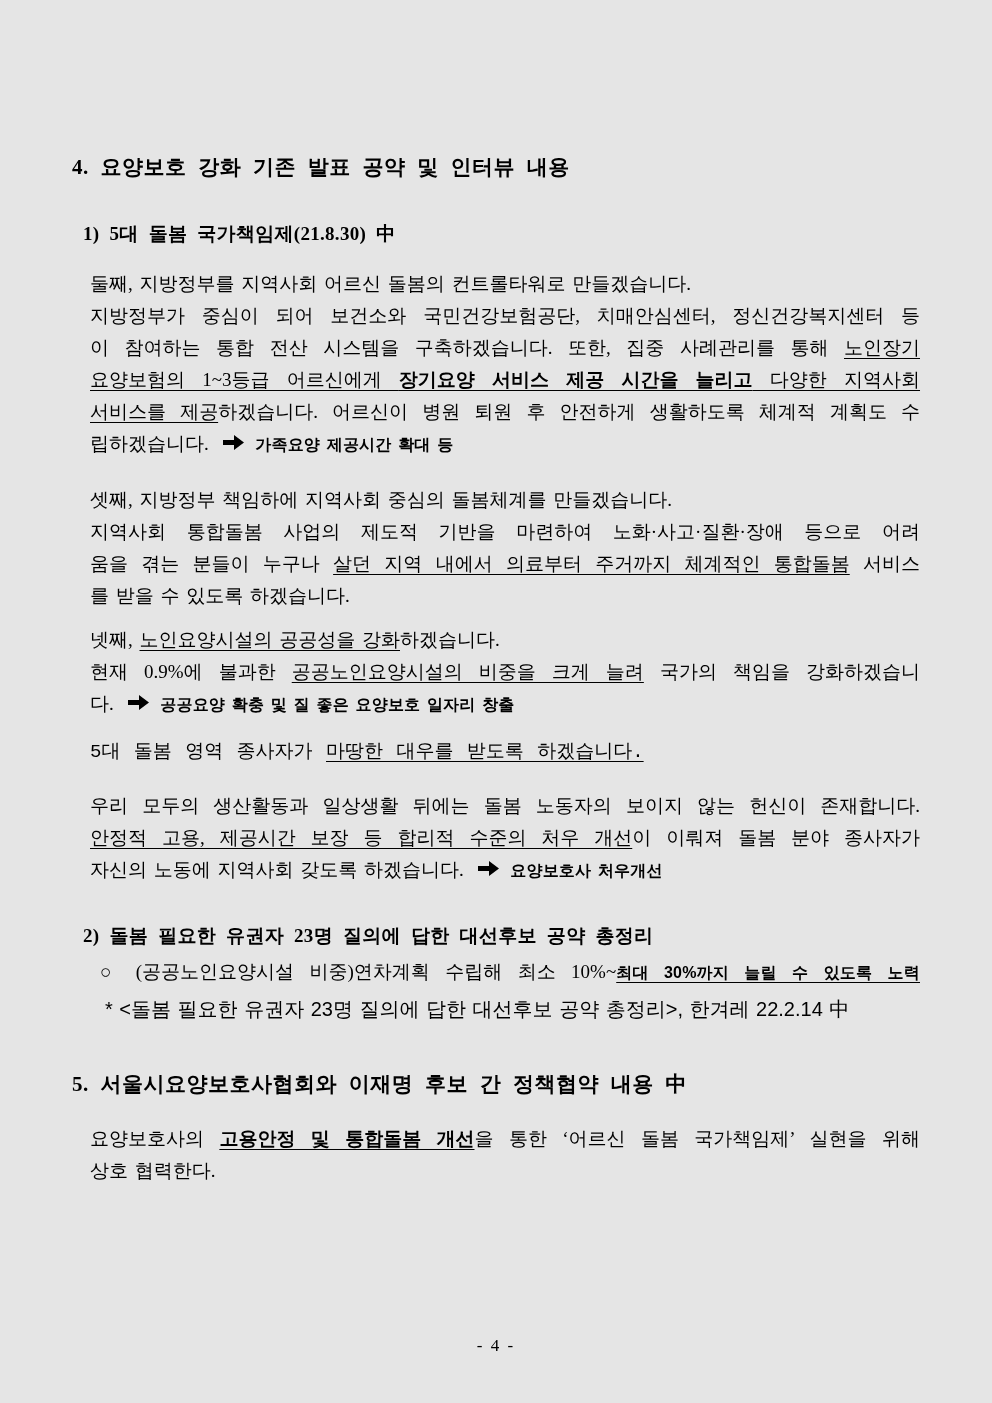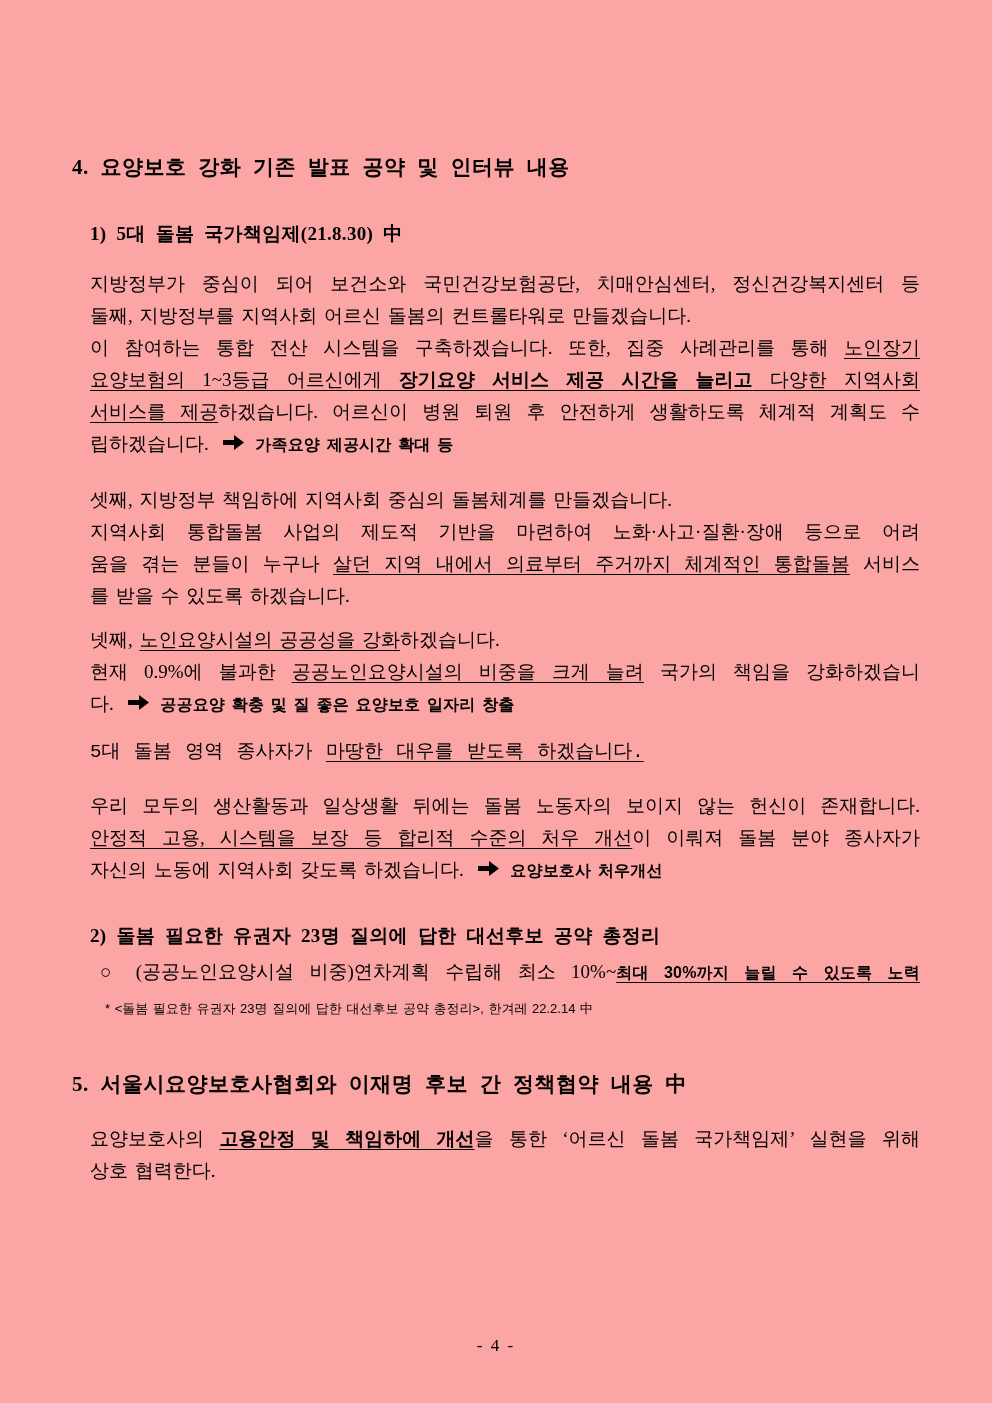--- a/index.html
+++ b/index.html
@@ -2,21 +2,21 @@
 <html><head>
 <meta charset="utf-8">
 <style>
   * { margin: 0; padding: 0; box-sizing: border-box; }
   html, body { background: #ffffff; }
   .page {
     position: relative;
     width: 992px;
     height: 1403px;
     margin: 0 auto;
-    background: #fca5a5;
+    background: #e5e5e5;
     color: #000000;
     font-family: "Liberation Serif", "DejaVu Serif", serif;
     overflow: hidden;
   }
   .content {
     position: absolute;
     top: 0; left: 0;
     width: 100%;
     padding: 150px 72px 0 72px;
   }
@@ -31,29 +31,29 @@
     letter-spacing: 0.5px;
     word-spacing: 6px;
     margin-left: 0;
   }
   .sub-heading {
     font-size: 19px;
     font-weight: bold;
     line-height: 32px;
     letter-spacing: 0.3px;
     word-spacing: 5px;
-    margin-left: 18px;
+    margin-left: 11px;
   }
   .body-para { margin-left: 18px; word-spacing: 2px; }
   .bullet-para { margin-left: 0; word-spacing: 2px; }
   .bullet-para .line { min-height: 34px; line-height: 34px; }
   .footnote {
     margin-left: 33px;
     font-family: "Liberation Sans", "DejaVu Sans", sans-serif;
-    font-size: 13px;
+    font-size: 20px;
     line-height: 26px;
     word-spacing: 1px;
   }
   .b { font-weight: bold; }
   .u { text-decoration: underline; text-underline-offset: 4px; text-decoration-thickness: 1px; }
   .sans {
     font-family: "Liberation Sans", "DejaVu Sans", sans-serif;
     font-size: 16px;
     letter-spacing: 0.2px;
   }
@@ -80,22 +80,22 @@
 <div class="page">
   <div class="content">
     <div>
         <div class="block main-heading" style="margin-top: 0px;">
           <div class="line"><span class="">4. 요양보호 강화 기존 발표 공약 및 인터뷰 내용</span></div>
         </div>
         <div class="block sub-heading" style="margin-top: 34px;">
           <div class="line"><span class="">1) 5대 돌봄 국가책임제(21.8.30) 中</span></div>
         </div>
         <div class="block body-para" style="margin-top: 18px;">
+          <div class="line"><span class="">둘째, 지방정부를 지역사회 어르신 돌봄의 컨트롤타워로 만들겠습니다.</span></div>
           <div class="line just"><span class="">지방정부가 중심이 되어 보건소와 국민건강보험공단, 치매안심센터, 정신건강복지센터 등</span></div>
-          <div class="line"><span class="">둘째, 지방정부를 지역사회 어르신 돌봄의 컨트롤타워로 만들겠습니다.</span></div>
           <div class="line just"><span class="">이 참여하는 통합 전산 시스템을 구축하겠습니다. 또한, 집중 사례관리를 통해 </span><span class=" u">노인장기</span></div>
           <div class="line just"><span class=" u">요양보험의 1~3등급 어르신에게 </span><span class=" b u">장기요양 서비스 제공 시간을 늘리고</span><span class=" u"> 다양한 지역사회</span></div>
           <div class="line just"><span class=" u">서비스를 제공</span><span class="">하겠습니다. 어르신이 병원 퇴원 후 안전하게 생활하도록 체계적 계획도 수</span></div>
           <div class="line"><span class="">립하겠습니다. </span><span class="arrow"><svg width="23" height="17" viewBox="0 0 23 17" xmlns="http://www.w3.org/2000/svg">
                 <path d="M1 6 H12 V1 L22 8.5 L12 16 V11 H1 Z" fill="#000"></path>
               </svg></span><span class=""> </span><span class=" b sans">가족요양 제공시간 확대 등</span></div>
         </div>
         <div class="block body-para" style="margin-top: 23px;">
           <div class="line"><span class="">셋째, 지방정부 책임하에 지역사회 중심의 돌봄체계를 만들겠습니다.</span></div>
           <div class="line just"><span class="">지역사회 통합돌봄 사업의 제도적 기반을 마련하여 노화·사고·질환·장애 등으로 어려</span></div>
@@ -107,37 +107,37 @@
           <div class="line just"><span class="">현재 0.9%에 불과한 </span><span class=" u">공공노인요양시설의 비중을 크게 늘려</span><span class=""> 국가의 책임을 강화하겠습니</span></div>
           <div class="line"><span class="">다. </span><span class="arrow"><svg width="23" height="17" viewBox="0 0 23 17" xmlns="http://www.w3.org/2000/svg">
                 <path d="M1 6 H12 V1 L22 8.5 L12 16 V11 H1 Z" fill="#000"></path>
               </svg></span><span class=""> </span><span class=" b sans">공공요양 확충 및 질 좋은 요양보호 일자리 창출</span></div>
         </div>
         <div class="block body-para" style="margin-top: 15px; font-family: Liberation Mono, monospace;">
           <div class="line"><span class="">5대 돌봄 영역 종사자가 </span><span class=" u">마땅한 대우를 받도록 하겠습니다.</span></div>
         </div>
         <div class="block body-para" style="margin-top: 22px;">
           <div class="line just"><span class="">우리 모두의 생산활동과 일상생활 뒤에는 돌봄 노동자의 보이지 않는 헌신이 존재합니다.</span></div>
-          <div class="line just"><span class=" u">안정적 고용, 시스템을 보장 등 합리적 수준의 처우 개선</span><span class="">이 이뤄져 돌봄 분야 종사자가</span></div>
+          <div class="line just"><span class=" u">안정적 고용, 제공시간 보장 등 합리적 수준의 처우 개선</span><span class="">이 이뤄져 돌봄 분야 종사자가</span></div>
           <div class="line"><span class="">자신의 노동에 지역사회 갖도록 하겠습니다. </span><span class="arrow"><svg width="23" height="17" viewBox="0 0 23 17" xmlns="http://www.w3.org/2000/svg">
                 <path d="M1 6 H12 V1 L22 8.5 L12 16 V11 H1 Z" fill="#000"></path>
               </svg></span><span class=""> </span><span class=" b sans">요양보호사 처우개선</span></div>
         </div>
         <div class="block sub-heading" style="margin-top: 33px;">
           <div class="line"><span class="">2) 돌봄 필요한 유권자 23명 질의에 답한 대선후보 공약 총정리</span></div>
         </div>
         <div class="block bullet-para" style="margin-top: 3px; margin-left: 28px;">
           <div class="line just"><span class="">○ (공공노인요양시설 비중)연차계획 수립해 최소 10%~</span><span class=" b u sans">최대 30%까지 늘릴 수 있도록 노력</span></div>
         </div>
         <div class="block footnote" style="margin-top: 6px;">
           <div class="line"><span class="">* &lt;돌봄 필요한 유권자 23명 질의에 답한 대선후보 공약 총정리&gt;, 한겨레 22.2.14 中</span></div>
         </div>
         <div class="block main-heading" style="margin-top: 39px;">
           <div class="line"><span class="">5. 서울시요양보호사협회와 이재명 후보 간 정책협약 내용 中</span></div>
         </div>
         <div class="block body-para" style="margin-top: 22px;">
-          <div class="line just"><span class="">요양보호사의 </span><span class=" b u">고용안정 및 책임하에 개선</span><span class="">을 통한 ‘어르신 돌봄 국가책임제’ 실현을 위해</span></div>
+          <div class="line just"><span class="">요양보호사의 </span><span class=" b u">고용안정 및 통합돌봄 개선</span><span class="">을 통한 ‘어르신 돌봄 국가책임제’ 실현을 위해</span></div>
           <div class="line"><span class="">상호 협력한다.</span></div>
         </div>
       </div>
   </div>
   <div class="page-number">- 4 -</div>
 </div>
 
 </body></html>

